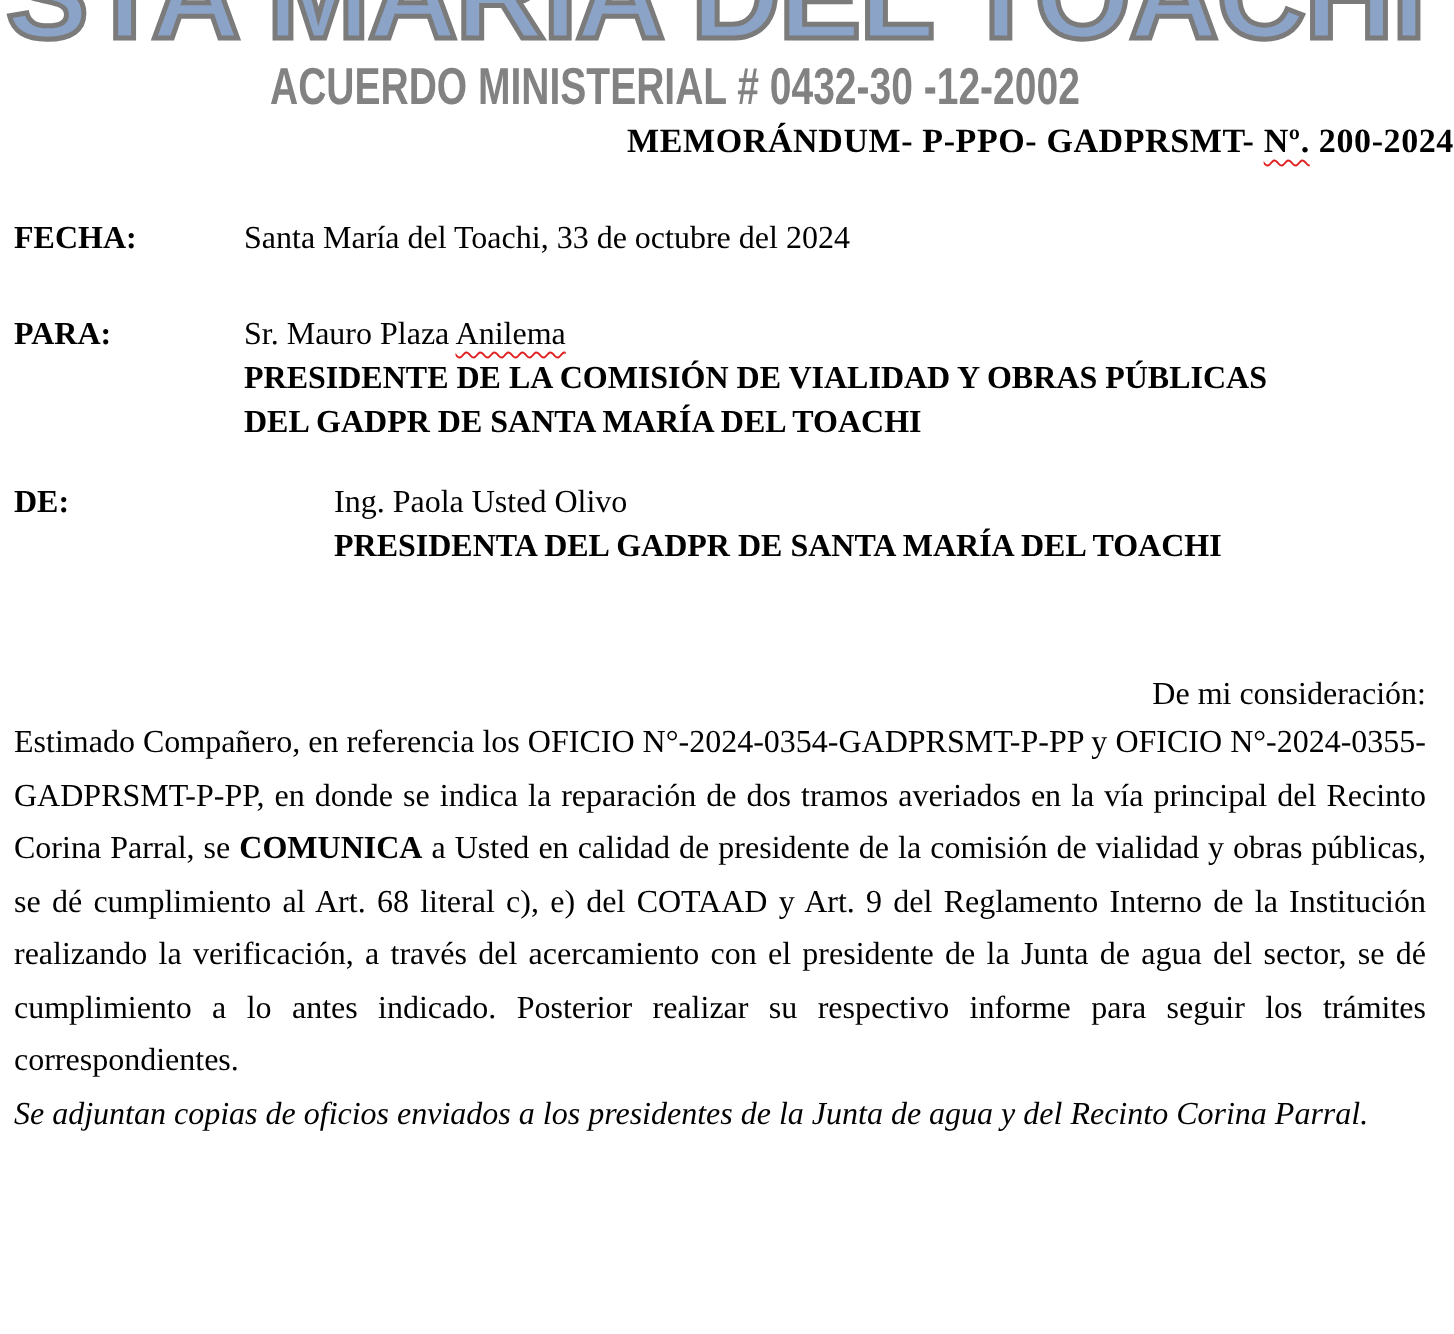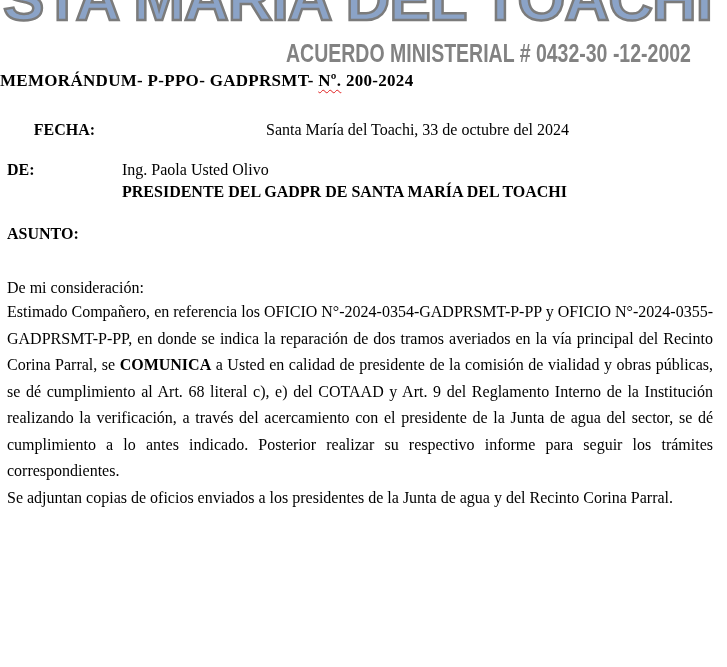--- a/index.html
+++ b/index.html
@@ -29,40 +29,39 @@
     white-space: nowrap;
     font-family: "Liberation Sans", sans-serif;
     font-weight: bold;
     font-size: 62px;
     letter-spacing: -1px;
     color: var(--title-fill, #8ba3c7);
     -webkit-text-stroke: 2.5px var(--title-outline, #7b7b7b);
   }
   .masthead-subtitle-row {
     height: 24px;
-    text-align: right;
     padding-right: 36px;
-    margin-top: 11px;
+    margin-top: 1px;
   }
   .masthead-subtitle {
     display: inline-block;
     transform: scaleX(0.75);
     transform-origin: 100% 50%;
     font-family: "Liberation Sans", sans-serif;
     font-weight: bold;
     font-size: 26px;
     line-height: 24px;
     letter-spacing: 0px;
     color: var(--subtitle-color, #828282);
     white-space: nowrap;
   }
   
   .memo-title {
     margin-top: 6px;
-    text-align: left;
+    text-align: right;
     font-weight: bold;
     font-size: 17px;
     letter-spacing: 0.3px;
   }
   .squiggle {
     text-decoration-line: underline;
     text-decoration-style: wavy;
     text-decoration-color: var(--spell-color, #e02020);
     text-decoration-thickness: 1px;
     text-underline-offset: 3px;
@@ -76,40 +75,42 @@
     display: grid;
     grid-template-columns: 115px 1fr;
     line-height: 22px;
   }
   .field-label {
     font-weight: bold;
   }
   .bold-line {
     font-weight: bold;
   }
-  .row-fecha  { margin-top: 28px; text-align: center; }
+  .row-fecha  { margin-top: 28px; }
   .row-para   { margin-top: 26px; }
-  .row-de     { margin-top: 18px; }
+  .row-de     { margin-top: 18px; gap: 45px; }
   .row-asunto { margin-top: 20px; }
   
   .letter-body {
     padding: 0 14px 0 7px;
     font-size: 16px;
   }
   .salutation {
     margin-top: 32px;
     line-height: 22px;
+    text-align: right;
   }
   .main-paragraph {
     line-height: 26.5px;
     text-align: justify;
   }
   .closing-paragraph {
     line-height: 26.5px;
     text-align: justify;
+    font-style: italic;
   }
   .inline-bold {
     font-weight: bold;
   }
 </style>
 </head>
 <body>
 
 <div id="page" style="--title-fill: #8ba3c7; --title-outline: #7b7b7b; --subtitle-color: #828282; --spell-color: #e02020;">
 
@@ -124,31 +125,38 @@
     <span>MEMORÁNDUM- P-PPO- GADPRSMT- </span><span class="squiggle">Nº.</span><span> 200-2024</span>
   </div>
 
   <div class="fields">
 
     <div class="field-row row-fecha">
       <div class="field-label">FECHA:</div>
       <div>Santa María del Toachi, 33 de octubre del 2024</div>
     </div>
 
+    <div class="field-row row-para">
+      <div class="field-label">PARA:</div>
+      <div>
+        <div><span>Sr. Mauro Plaza </span><span class="squiggle">Anilema</span></div>
+        <div class="bold-line">PRESIDENTE DE LA COMISIÓN DE VIALIDAD Y OBRAS PÚBLICAS</div>
+        <div class="bold-line">DEL GADPR DE SANTA MARÍA DEL TOACHI</div>
+      </div>
+    </div>
 
     <div class="field-row row-de">
       <div class="field-label">DE:</div>
       <div>
         <div>Ing. Paola Usted Olivo</div>
-        <div class="bold-line">PRESIDENTE DEL GADPR DE SANTA MARÍA DEL TOACHI</div>
+        <div class="bold-line">PRESIDENTA DEL GADPR DE SANTA MARÍA DEL TOACHI</div>
       </div>
     </div>
 
     <div class="field-row row-asunto">
-      <div class="field-label">ASUNTO:</div>
     </div>
 
   </div>
 
   <div class="letter-body">
     <div class="salutation">De mi consideración:</div>
 
     <div class="main-paragraph"><span>Estimado Compañero, en referencia los OFICIO N°-2024-0354-GADPRSMT-P-PP y OFICIO N°-2024-0355-GADPRSMT-P-PP, en donde se indica la reparación de dos tramos averiados en la vía principal del Recinto Corina Parral, se </span><span class="inline-bold">COMUNICA</span><span> a Usted en calidad de presidente de la comisión de vialidad y obras públicas, se dé cumplimiento al Art. 68 literal c), e) del COTAAD y Art. 9 del Reglamento Interno de la Institución realizando la verificación, a través del acercamiento con el presidente de la Junta de agua del sector, se dé cumplimiento a lo antes indicado. Posterior realizar su respectivo informe para seguir los trámites correspondientes.</span></div>
 
     <div class="closing-paragraph">Se adjuntan copias de oficios enviados a los presidentes de la Junta de agua y del Recinto Corina Parral.</div>

